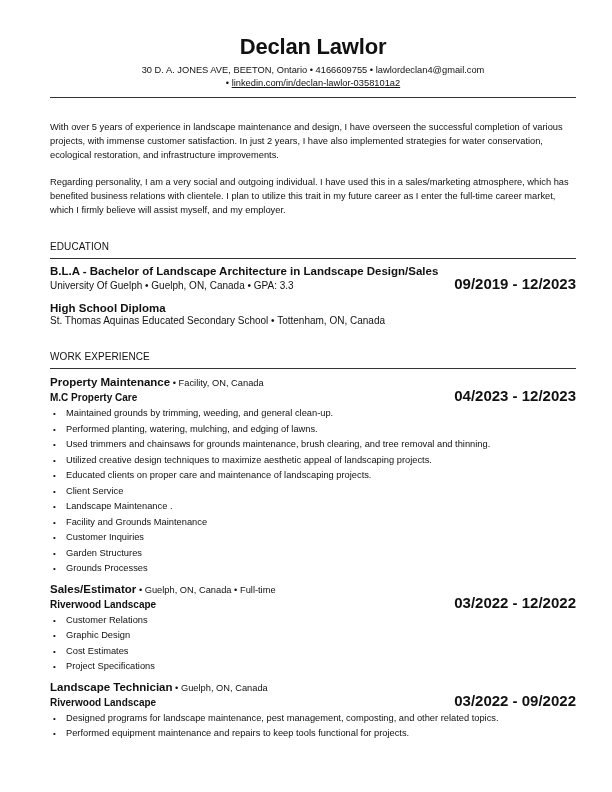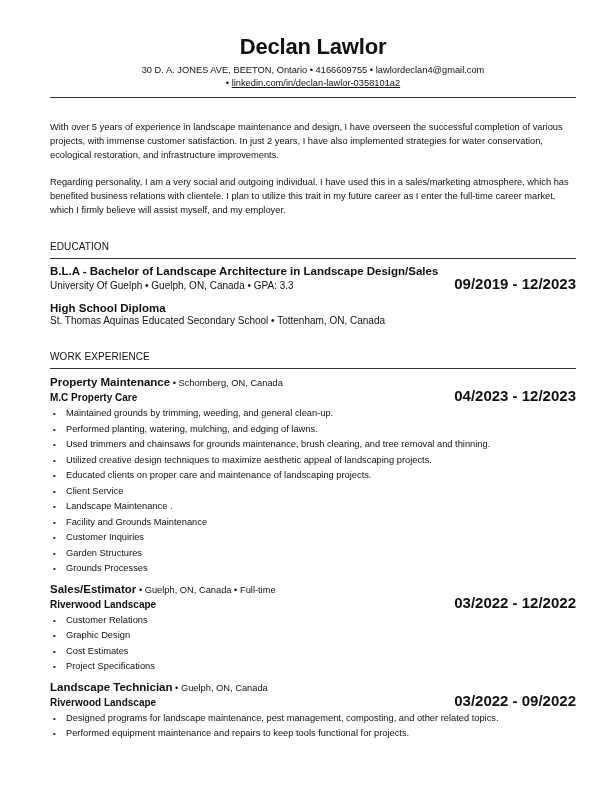--- a/index.html
+++ b/index.html
@@ -85,21 +85,21 @@
       </div>
     </div>
   </div>
 
   <div>
     <div class="section-title">WORK EXPERIENCE</div>
     <div class="hr"></div>
 
     <div class="job">
       <div class="entry-title">
-        <span>Property Maintenance</span><span class="loc"> • Schomberg, ON, Canada</span>
+        <span>Property Maintenance</span><span class="loc"> • Facility, ON, Canada</span>
       </div>
       <div class="row">
         <span class="sub bold">M.C Property Care</span>
         <span class="date">04/2023 - 12/2023</span>
       </div>
       <ul>
         <li>Maintained grounds by trimming, weeding, and general clean-up.</li>
         <li>Performed planting, watering, mulching, and edging of lawns.</li>
         <li>Used trimmers and chainsaws for grounds maintenance, brush clearing, and tree removal and thinning.</li>
         <li>Utilized creative design techniques to maximize aesthetic appeal of landscaping projects.</li>

